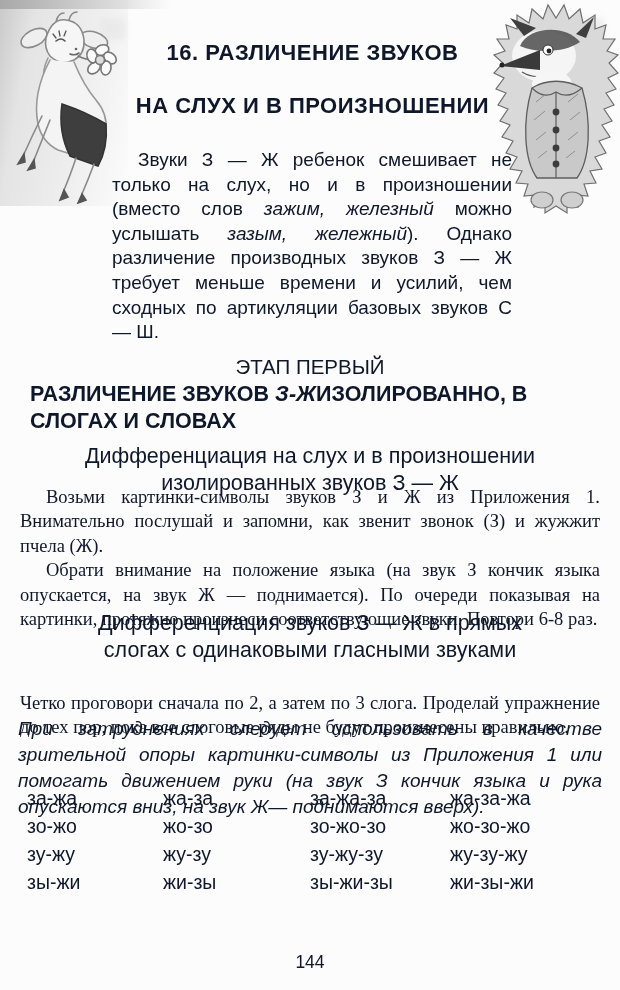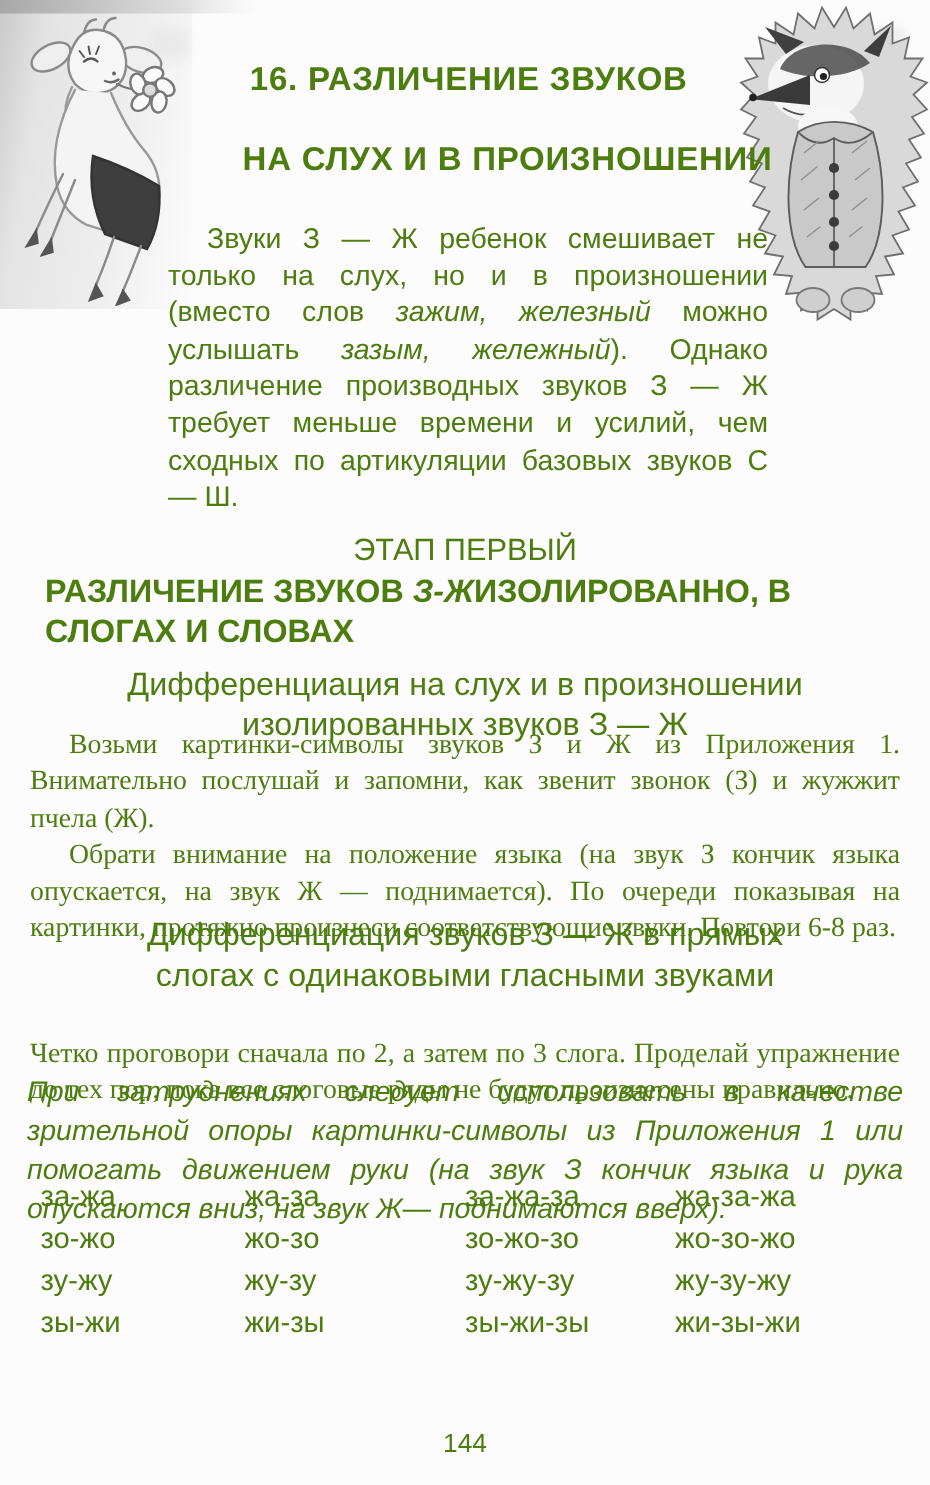--- a/index.html
+++ b/index.html
@@ -1,32 +1,32 @@
 <!DOCTYPE html>
 <html><head>
 <meta charset="utf-8">
 <style>
   html,body{margin:0;padding:0;background:#888;}
   .page{
     position:relative;width:620px;height:990px;margin:0 auto;
     background:#fcfcfc;overflow:hidden;
-    font-family:"Liberation Sans",sans-serif;color:#4d7c0f;
+    font-family:"Liberation Sans",sans-serif;color:#0f172a;
   }
   
   .shade-goat{position:absolute;left:0;top:0;width:128px;height:206px;
     background:linear-gradient(100deg,#c9c9c9 0%,#e4e4e4 22%,#eeeeee 60%,rgba(250,250,250,0) 100%);}
   .shade-top{position:absolute;left:0;top:0;width:170px;height:9px;
     background:linear-gradient(to right,#a8a8a8,#d6d6d6 60%,rgba(235,235,235,0));}
   .ghost{position:absolute;background:#e3e3e3;filter:blur(3px);border-radius:4px;}
 
   .illu{position:absolute;}
 
   .title-line{position:absolute;left:110px;width:405px;text-align:center;
     font-weight:bold;font-size:22px;letter-spacing:.5px;}
-  .t1{top:40px;} .t2{top:93px;text-align:right;}
+  .t1{top:40px;} .t2{top:93px;}
 
   .intro{position:absolute;left:112px;top:148px;width:400px;
     font-size:19px;line-height:24.6px;text-align:justify;}
   .intro p{margin:0;text-indent:26px;}
   .it{font-style:italic;}
 
   .stage-kicker{position:absolute;left:0;top:355px;width:620px;text-align:center;
     font-size:20.5px;}
   .stage-heading{position:absolute;left:30px;top:381px;width:560px;text-align:left;
     font-weight:bold;font-size:21.5px;line-height:26.5px;}

